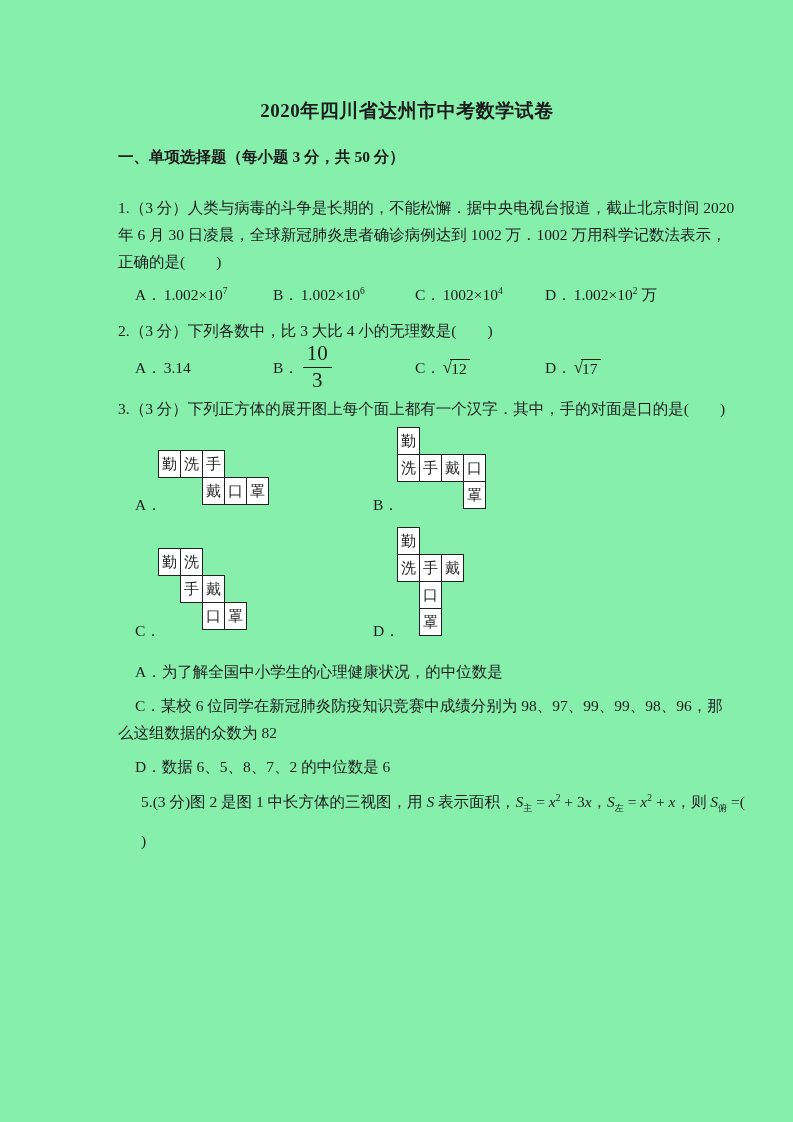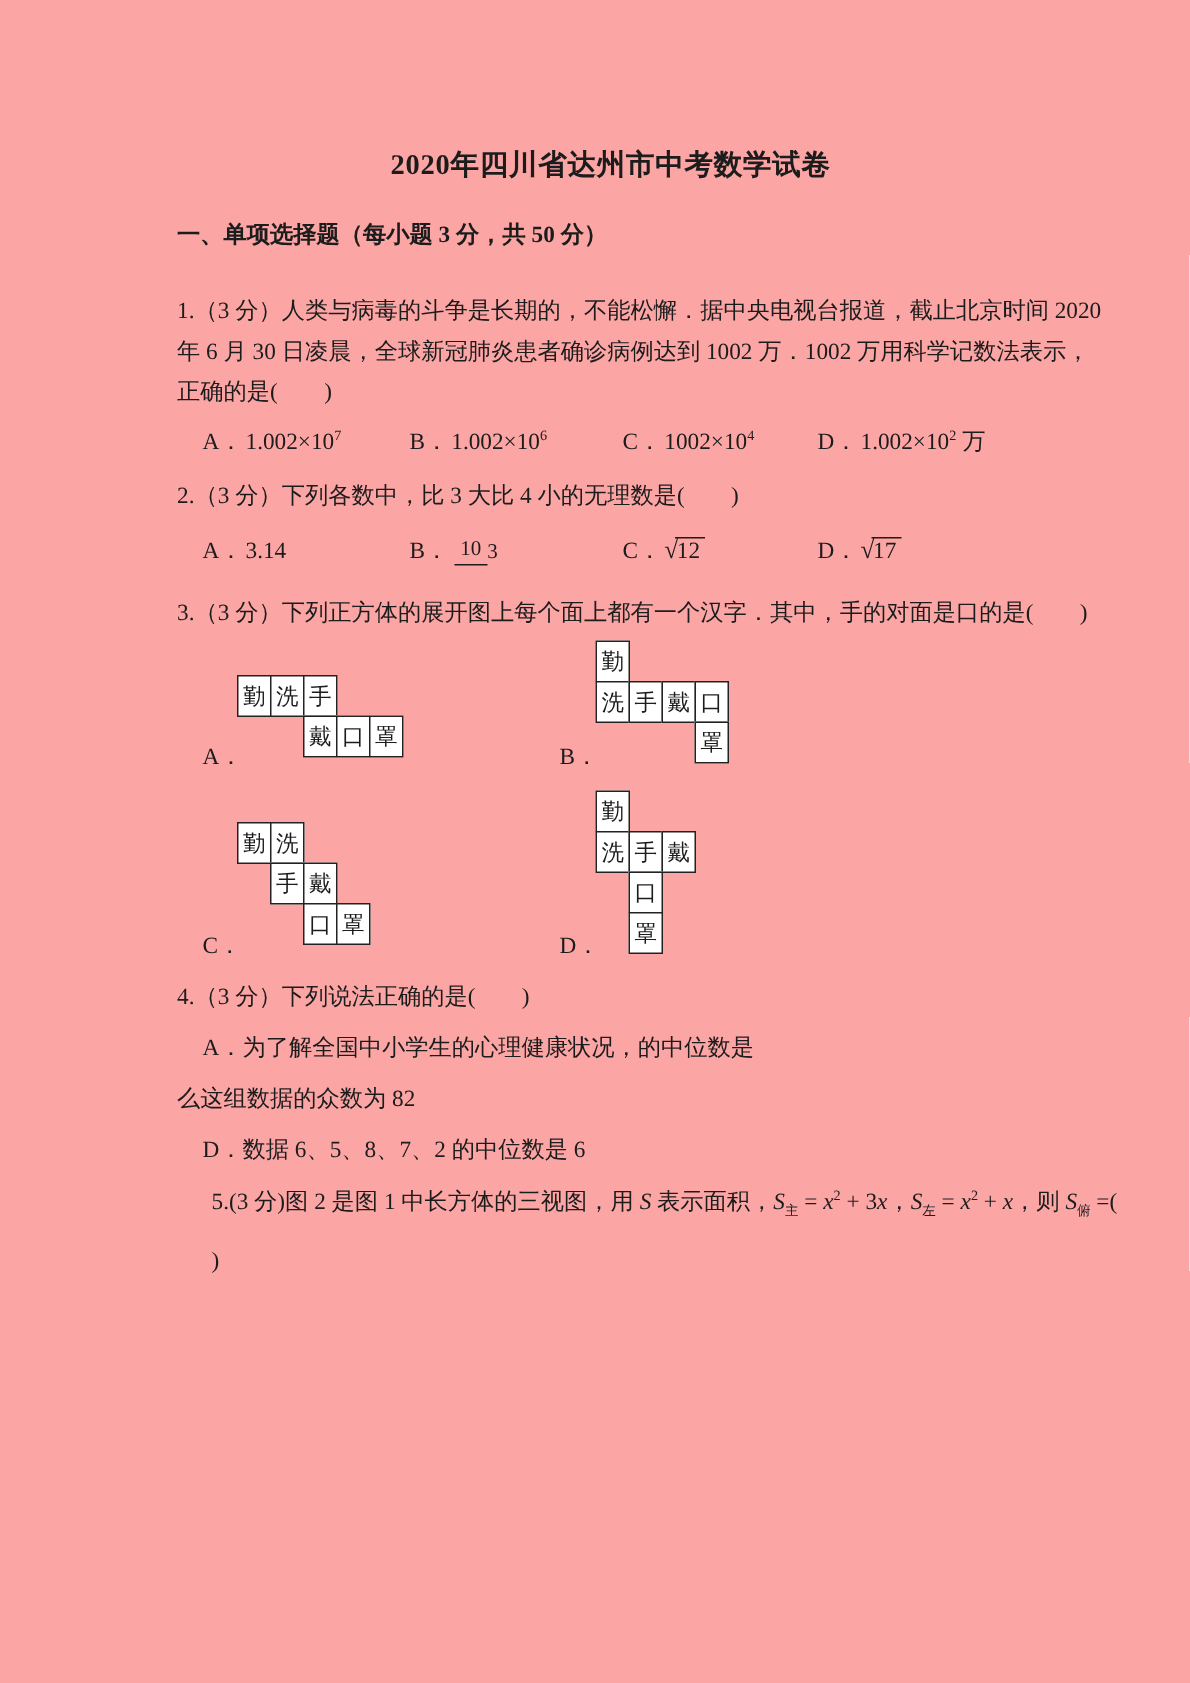--- a/index.html
+++ b/index.html
@@ -1,19 +1,19 @@
 <!DOCTYPE html>
 <html><head>
 <meta charset="utf-8">
 <style>
   html,body{margin:0;padding:0;background:#ffffff;}
   .page{
     position:relative;
     width:793px;height:1122px;
-    background:#fca5a5;
+    background:#86efac;
     overflow:hidden;
     color:#1c1c1c;
     font-family:"Liberation Serif","DejaVu Serif",serif;
     font-size:15.5px;
   }
   .content{position:absolute;left:118px;top:0;width:578px;}
   .title{
     margin-top:97px;
     font-size:19px;font-weight:bold;
     text-align:center;line-height:28px;
@@ -49,22 +49,22 @@
   .q4opt{margin-top:7px;}
   .q4opt .qline{padding-left:17px;}
   .q4opt .qline.cont{padding-left:0;}
   .q5{margin-top:8px;margin-left:23px;}
   .closeparen{margin-top:12px;}
   
   .it{font-style:italic;}
   sup{font-size:9.5px;vertical-align:6px;line-height:0;}
   sub{font-size:9px;vertical-align:-4px;line-height:0;}
   .frac{
-    display:inline-flex;align-items:center;
-    line-height:1.12;font-size:14px;margin:0 2px;vertical-align:middle;
+    display:inline-flex;flex-direction:column;align-items:center;
+    line-height:1.12;font-size:21px;margin:0 2px;vertical-align:middle;
   }
   .frac .fnum{padding:0 4px 1px 4px;border-bottom:1.2px solid #1c1c1c;}
   .frac .fden{padding-top:1px;}
   .sqrt{display:inline-flex;align-items:flex-start;}
   .sqrt .radsign{font-size:17px;line-height:18px;}
   .sqrt .radbody{border-top:1.2px solid #1c1c1c;padding:1px 3px 0 1px;margin-left:-2px;line-height:16px;}
 </style>
 </head>
 <body>
 
@@ -168,27 +168,25 @@
       <div class="net" style="left:279px;top:103px">
           <div class="net-cell" style="left: 0px; top: 0px;">勤</div>
           <div class="net-cell" style="left: 0px; top: 27px;">洗</div>
           <div class="net-cell" style="left: 22px; top: 27px;">手</div>
           <div class="net-cell" style="left: 44px; top: 27px;">戴</div>
           <div class="net-cell" style="left: 22px; top: 54px;">口</div>
           <div class="net-cell" style="left: 22px; top: 81px;">罩</div>
         </div>
     </div>
 
-    <div class="q4">
-      <div class="qline">4.（3 分）下列说法正确的是(　　)</div>
-    </div>
     <div class="q4opt">
       <div class="qline">A．为了解全国中小学生的心理健康状况，的中位数是</div>
     </div>
     <div class="q4opt">
+      <div class="qline">C．某校 6 位同学在新冠肺炎防疫知识竞赛中成绩分别为 98、97、99、99、98、96，那</div>
       <div class="qline cont">么这组数据的众数为 82</div>
     </div>
     <div class="q4opt">
       <div class="qline">D．数据 6、5、8、7、2 的中位数是 6</div>
     </div>
 
     <div class="q5">
       <div class="qline"><span>5.(3 分)图 2 是图 1 中长方体的三视图，用 </span><span class="it">S</span><span> 表示面积，</span><span class="it">S</span><sub>主</sub><span> = </span><span class="it">x</span><sup>2</sup><span> + 3</span><span class="it">x</span><span>，</span><span class="it">S</span><sub>左</sub><span> = </span><span class="it">x</span><sup>2</sup><span> + </span><span class="it">x</span><span>，则 </span><span class="it">S</span><sub>俯</sub><span> =(</span></div>
       <div class="qline closeparen">)</div>
     </div>

